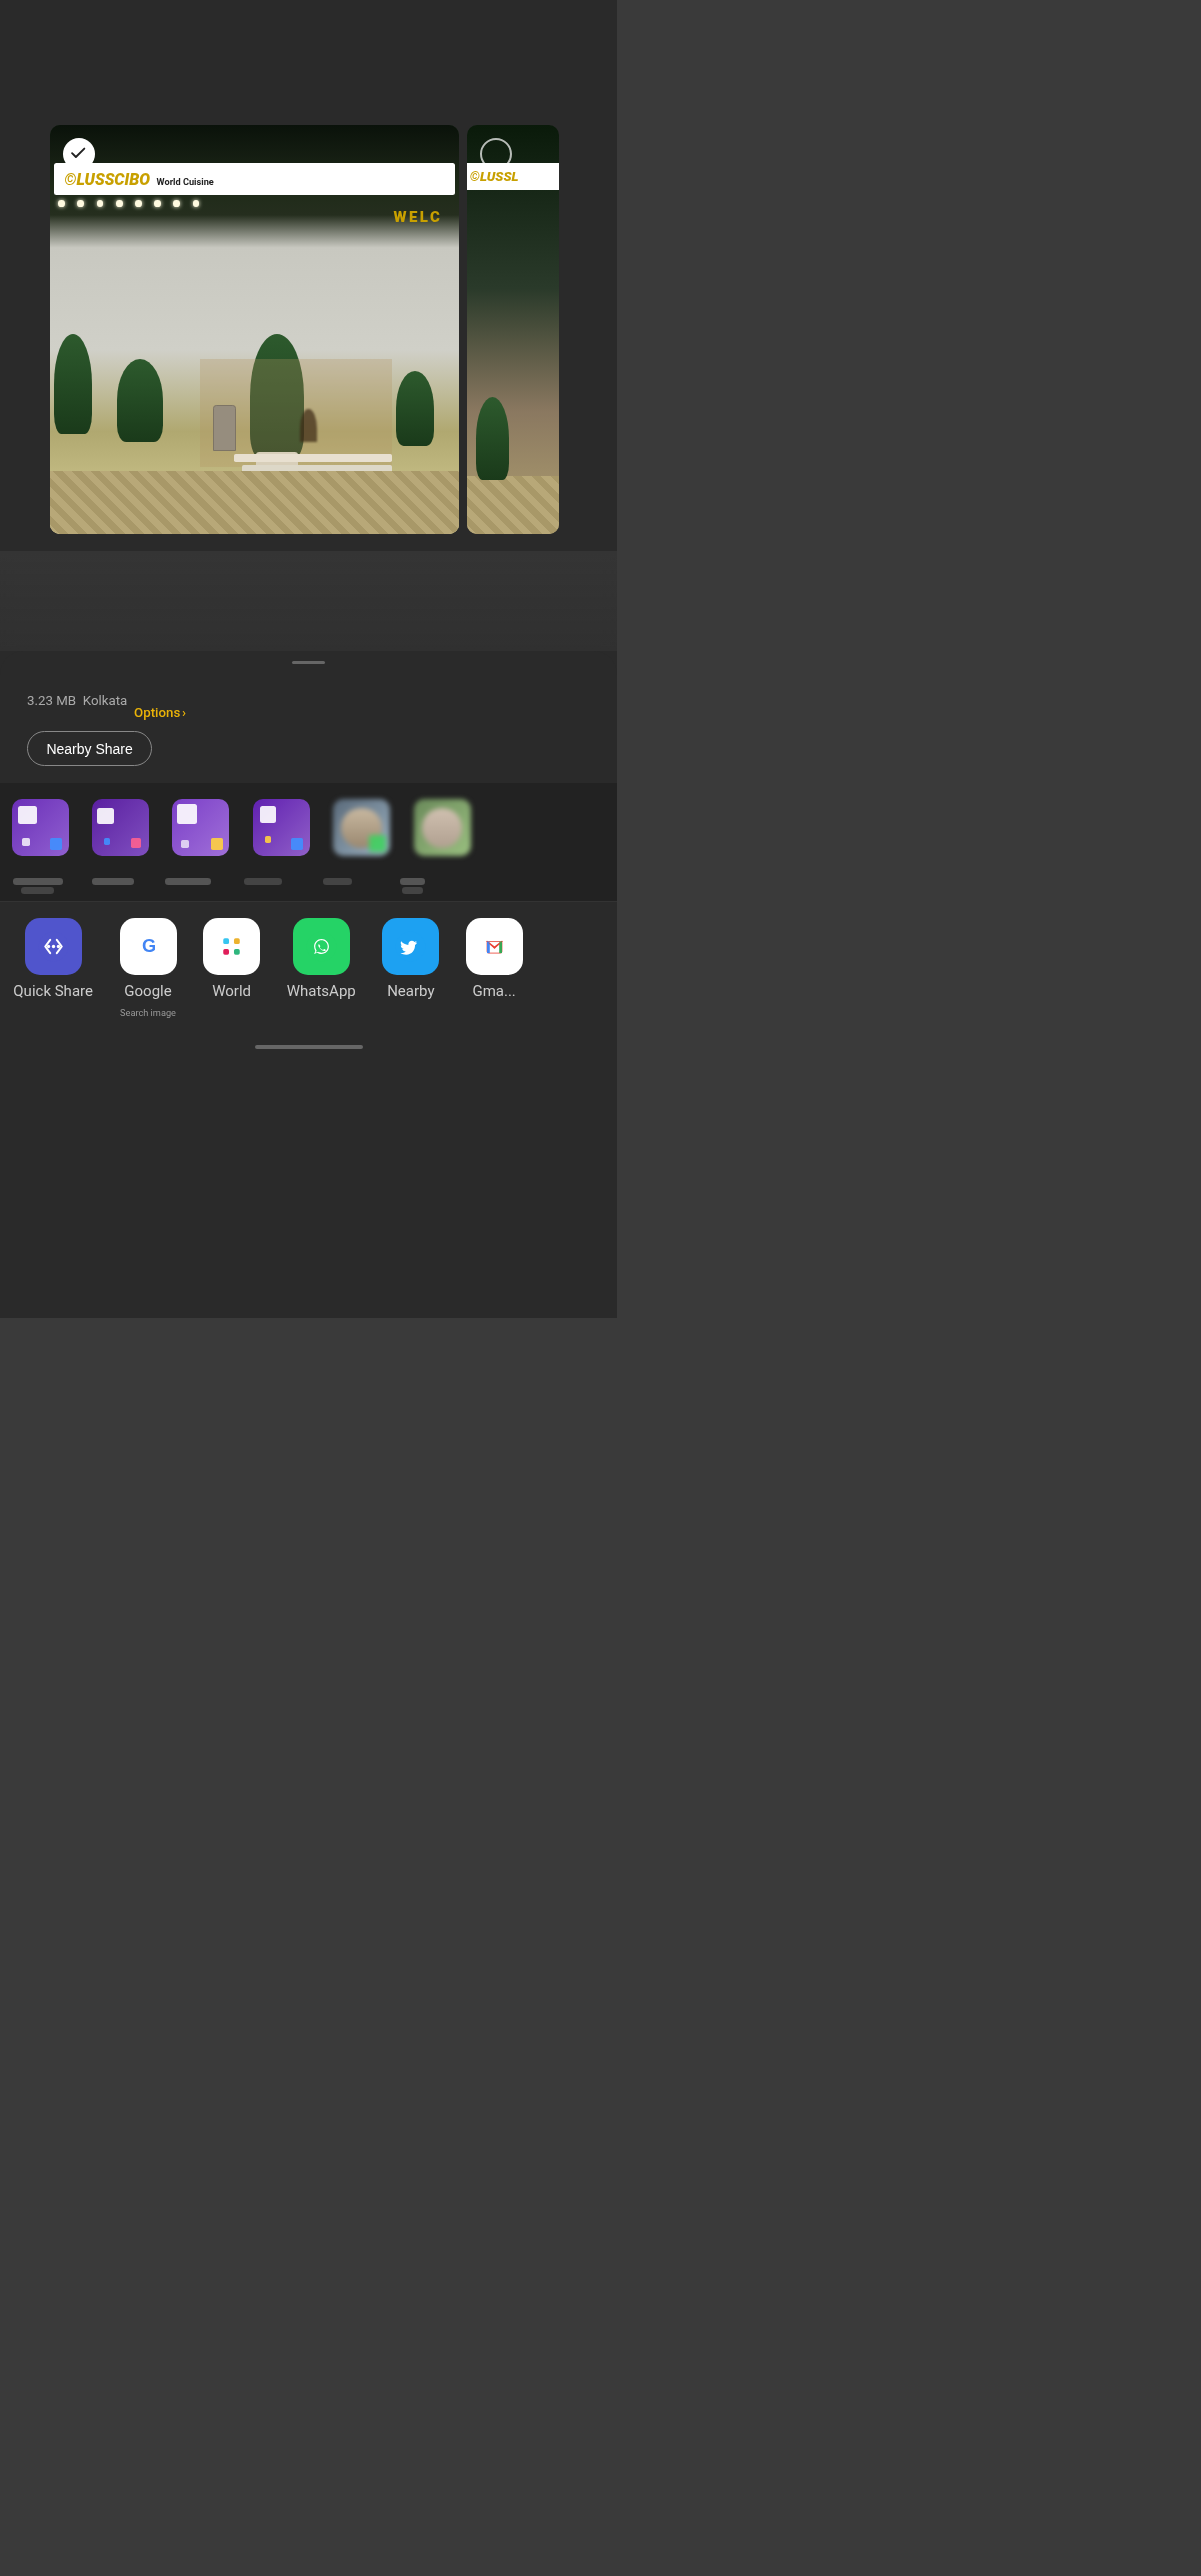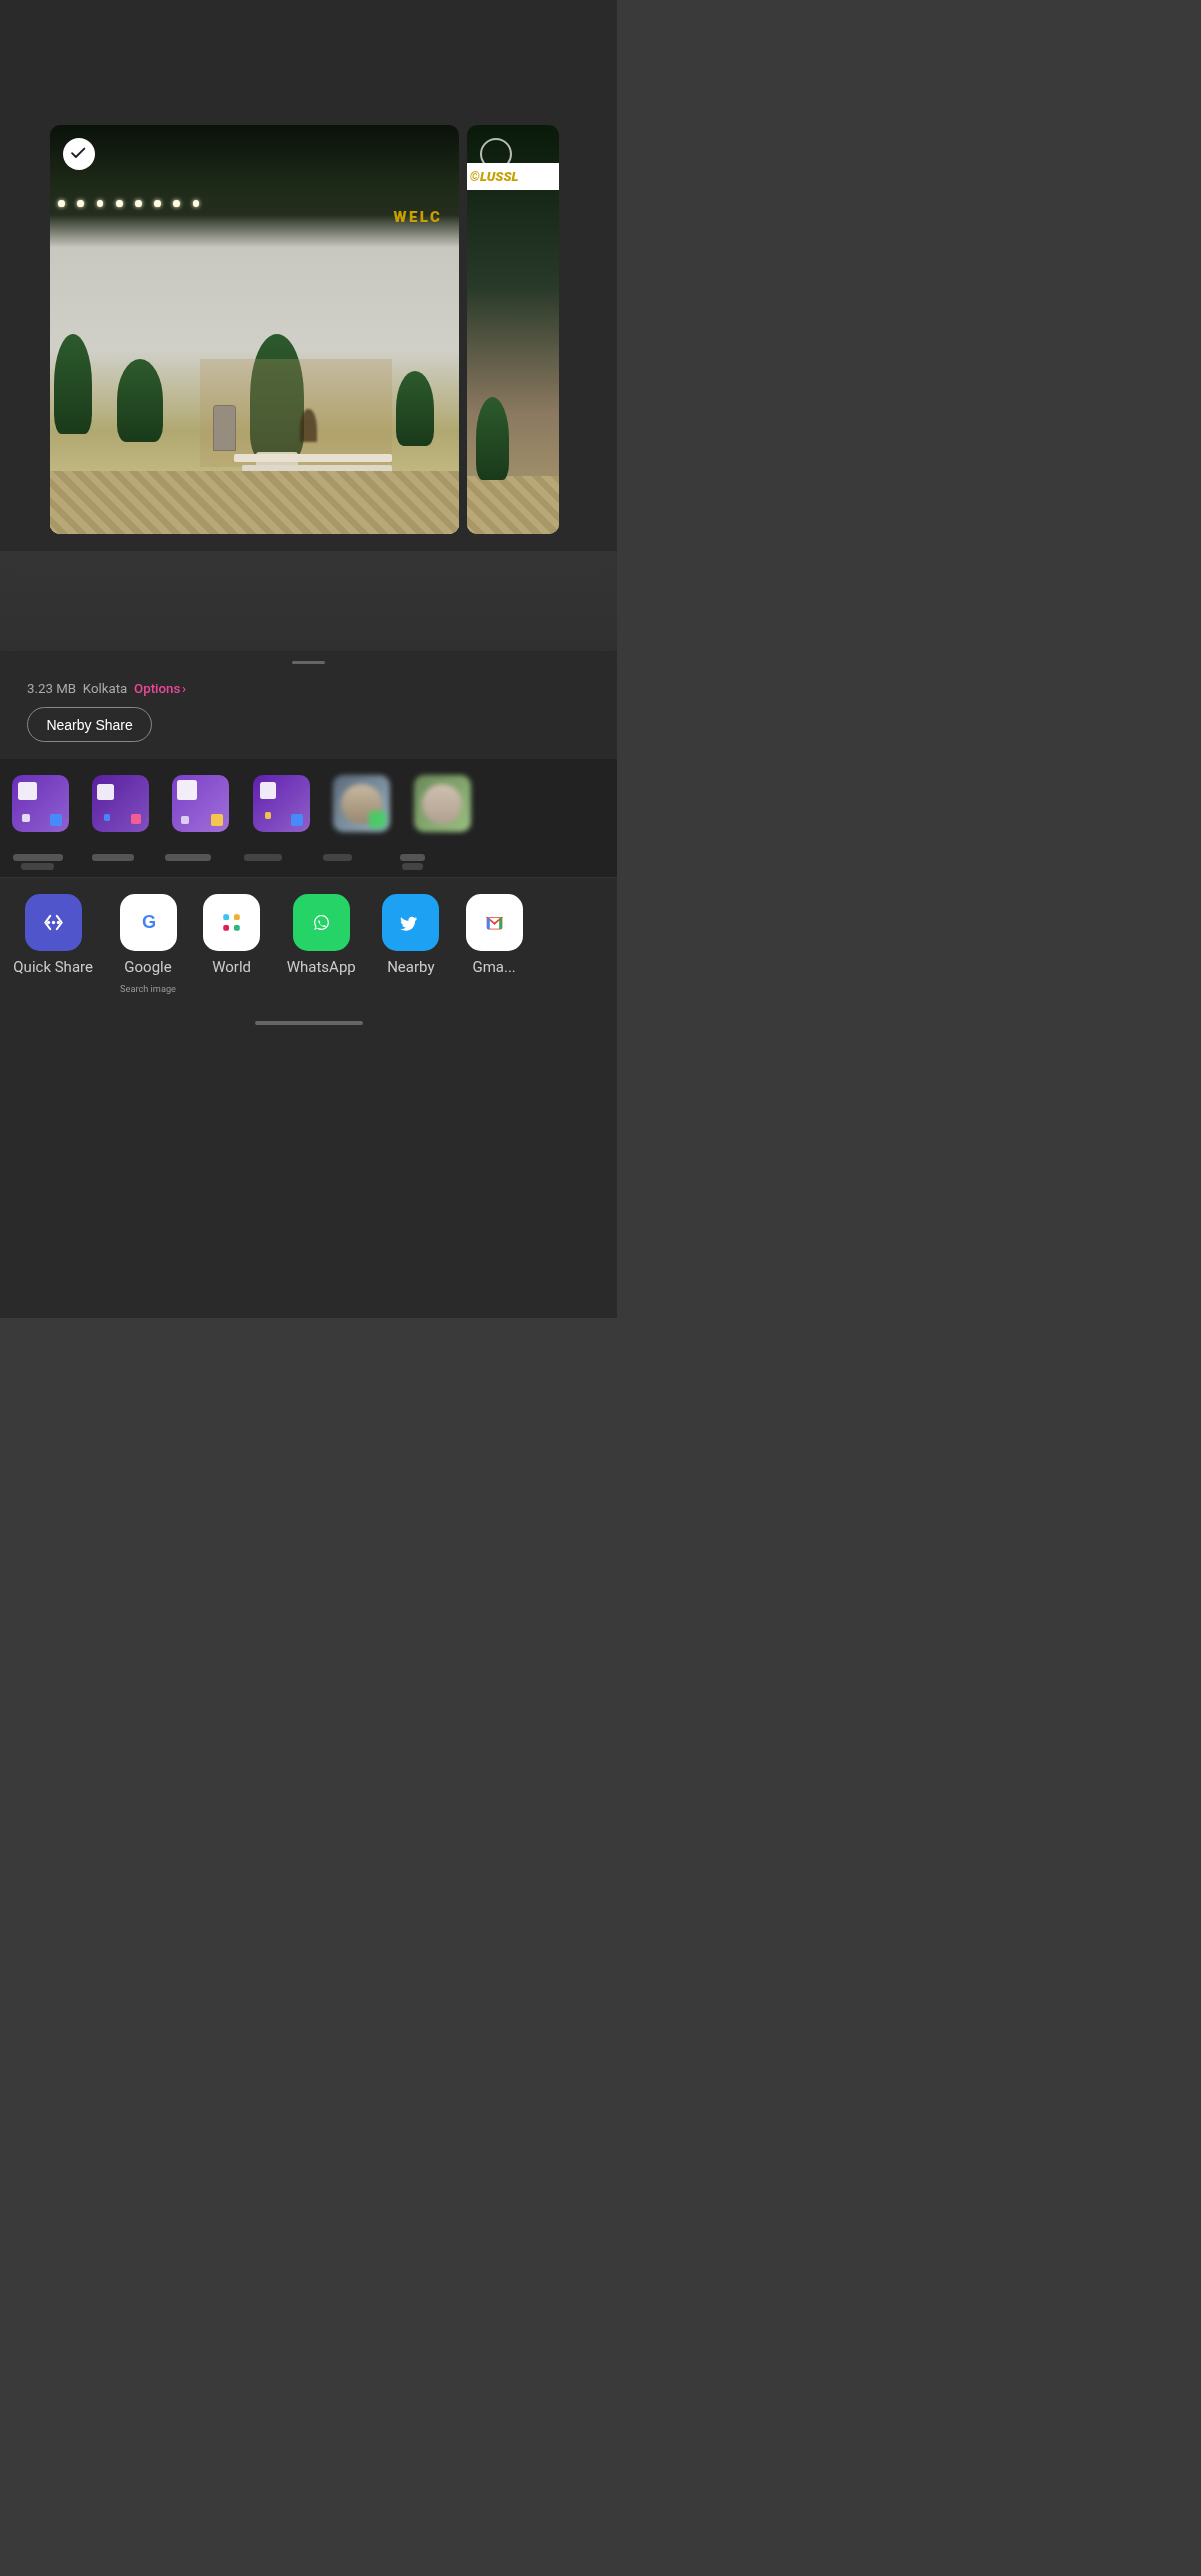--- a/index.html
+++ b/index.html
@@ -162,27 +162,28 @@
 
     .item-meta {
       font-size: 13.3px;
       color: #aaa;
       display: flex;
       align-items: center;
       gap: 6.7px;
     }
 
     .options-link {
-      color: #ec4899;
+      color: #eab308;
       font-size: 13.3px;
       font-weight: 500;
       display: flex;
       align-items: center;
       gap: 1.7px;
       cursor: pointer;
+      margin-top: 24px;
     }
 
     .nearby-share-btn {
       display: inline-flex;
       align-items: center;
       padding: 8.3px 18.4px;
       border: 1.3px solid #888;
       border-radius: 21px;
       color: white;
       font-size: 14px;
@@ -369,20 +370,24 @@
 
 <div class="background-overlay"></div>
 
 <div class="photo-area">
 
   <div class="photo-main">
     <div class="photo-main-img">
 
       <div style="position:absolute;top:0;left:0;right:0;bottom:0;background:linear-gradient(180deg,#0a120a 0%,#151e12 8%,#1e2a18 15%,#252e1e 22%,#c8c8c0 30%,#d0d0c8 55%,#b0a870 75%,#c0b880 85%,#d0c890 100%);">
 
+        <div style="position:absolute;top:38px;left:4.2px;right:4.2px;background:white;padding:6.7px 10px;display:flex;align-items:baseline;gap:3.3px;border-radius:2.5px;">
+          <span style="font-size:16px;font-weight:900;color:#c8a000;font-style:italic;">©LUSSCIBO</span>
+          <span style="font-size:9.2px;font-weight:700;color:#222;margin-left:3.3px;">World Cuisine</span>
+        </div>
 
         <div style="position:absolute;top:83px;right:16.7px;font-size:15px;font-weight:900;color:#c8a000;letter-spacing:2.5px;">WELC</div>
 
         <div style="position:absolute;top:75px;left:8.3px;right:8.3px;display:flex;gap:12.5px;">
           <div style="width:6.7px;height:6.7px;background:#fffae0;border-radius:50%;box-shadow:0 0 4.2px #fffae0;"></div>
           <div style="width:6.7px;height:6.7px;background:#fffae0;border-radius:50%;box-shadow:0 0 4.2px #fffae0;"></div>
           <div style="width:6.7px;height:6.7px;background:#fffae0;border-radius:50%;box-shadow:0 0 4.2px #fffae0;"></div>
           <div style="width:6.7px;height:6.7px;background:#fffae0;border-radius:50%;box-shadow:0 0 4.2px #fffae0;"></div>
           <div style="width:6.7px;height:6.7px;background:#fffae0;border-radius:50%;box-shadow:0 0 4.2px #fffae0;"></div>
           <div style="width:6.7px;height:6.7px;background:#fffae0;border-radius:50%;box-shadow:0 0 4.2px #fffae0;"></div>

